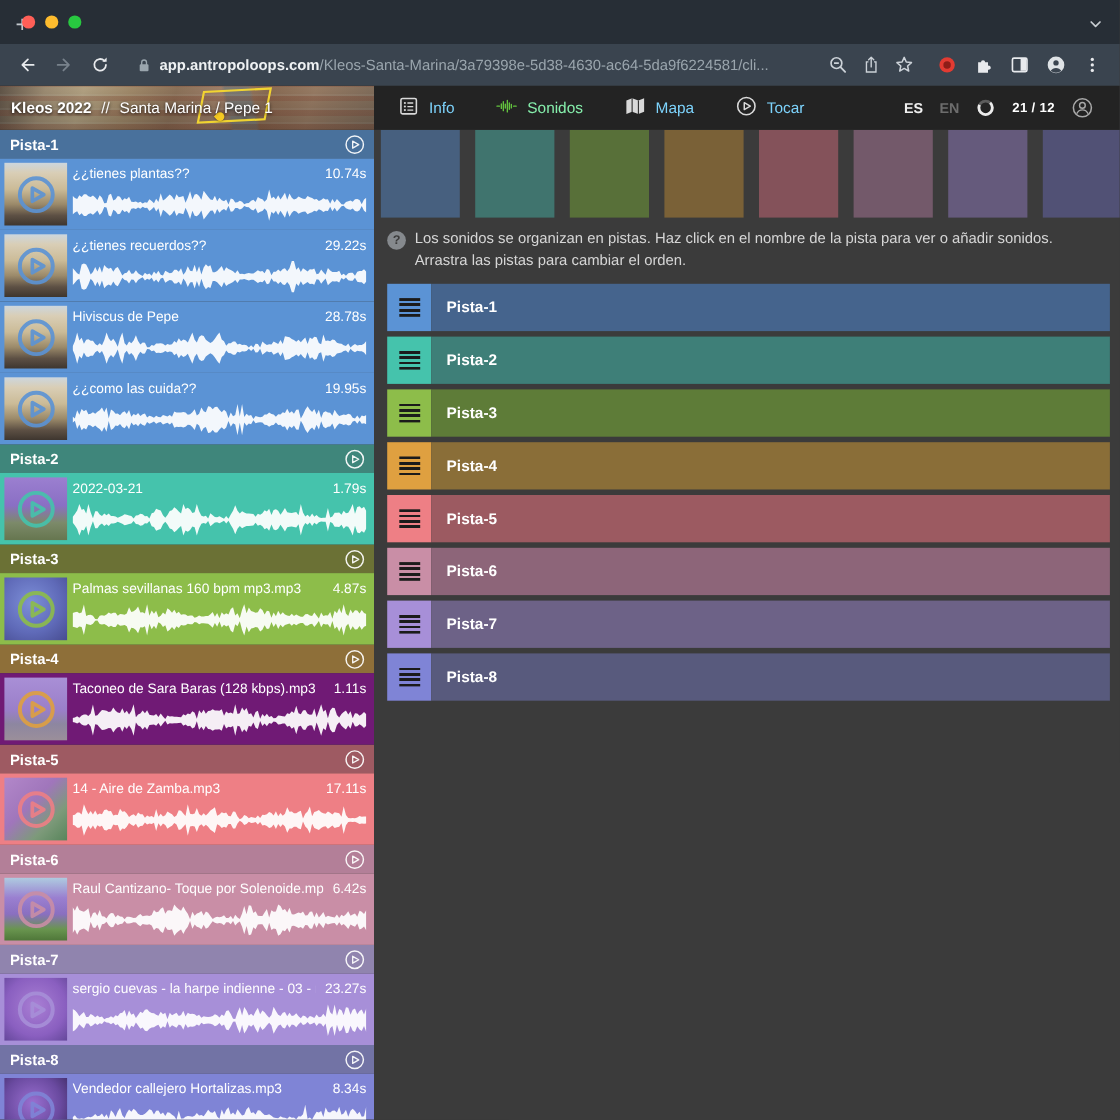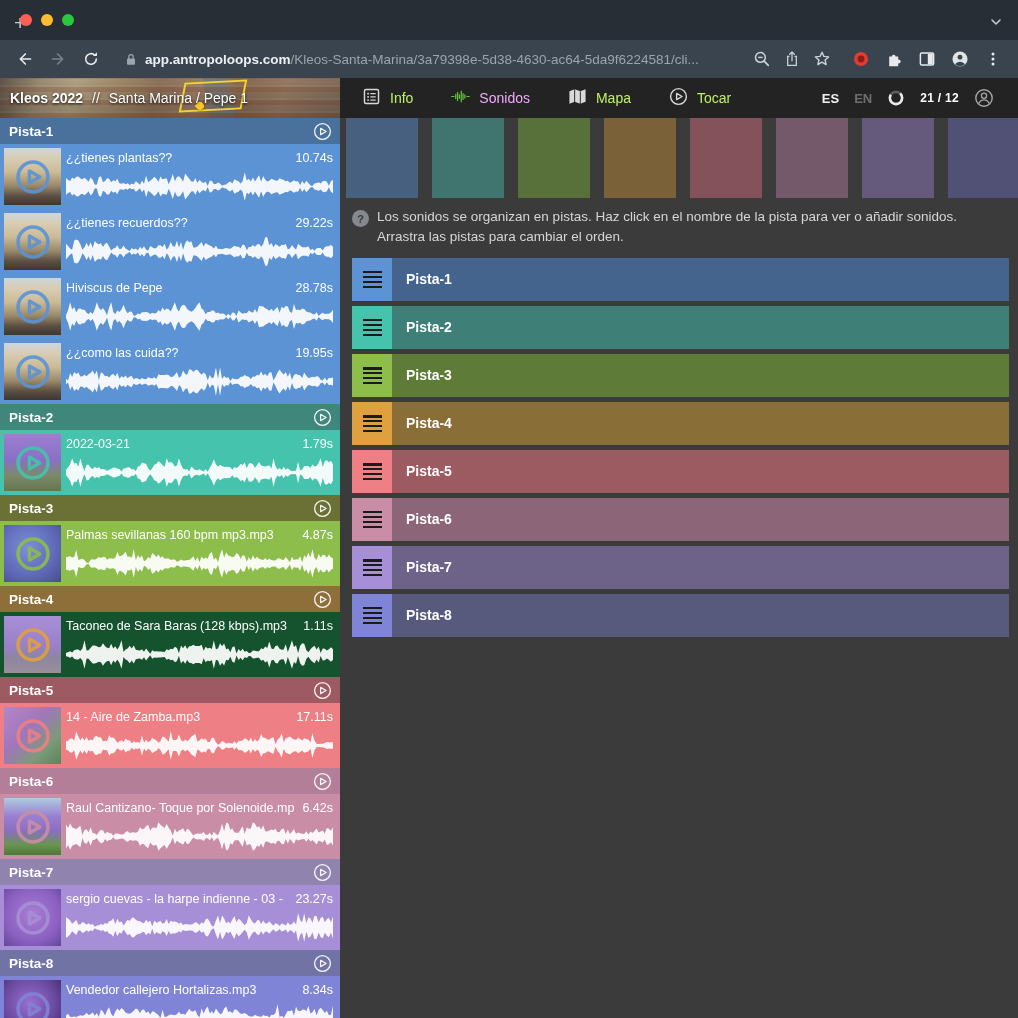--- a/index.html
+++ b/index.html
@@ -41,23 +41,23 @@
         linear-gradient(105deg,#6e6052 0%,#b3a083 12%,#cbb894 22%,#b79d79 34%,#a08266 46%,#b59278 58%,#9c7a5f 70%,#ad8d72 82%,#8f7a66 100%); }
   .crumb-poly { position:absolute; left:182px; top:3px; width:62px; height:30px;
                 border:2px solid #f7d92e; transform:skewX(-14deg) rotate(-3deg); opacity:.95; }
   .crumb-pin { position:absolute; left:196px; top:24px; width:8px; height:8px; border-radius:50% 50% 50% 0;
                transform:rotate(45deg); background:#f7c922; box-shadow:0 0 2px rgba(0,0,0,.6); }
   .crumb-text { position:relative; color:#fff; font-size:14px; text-shadow:0 1px 3px rgba(0,0,0,.85); white-space:nowrap;text-align:right; }
   .crumb-text .proj { font-weight:bold; }
   .crumb-text .sep { margin:0 5px; opacity:.95; }
 
   .app-nav { display:flex; align-items:center; gap:38px; margin-left:22px; }
-  .nav-item { display:flex; align-items:center; gap:9px; color:#bef264; font-size:14px; cursor:default; }
+  .nav-item { display:flex; align-items:center; gap:9px; color:#7dd3fc; font-size:14px; cursor:default; }
   .nav-item svg { width:19px; height:19px; }
-  .nav-item.active { color:#f0abfc;justify-content:flex-end; }
+  .nav-item.active { color:#86efac;justify-content:flex-end; }
   .header-right { margin-left:auto; display:flex; align-items:center; gap:15px; padding-right:24px; }
   .lang { font-size:13px; font-weight:bold; color:#f0f0f0; }
   .lang.dim { color:#6d6d6d; }
   .spinner { width:18px; height:18px; }
   .counter { color:#fff; font-size:12px; font-weight:bold; letter-spacing:.3px; }
   .account { width:20px; height:20px; }
 
   
   .content { display:flex; height:900px; }
   .sidebar { width:340px; flex:none; overflow:hidden; background:#353535; }
@@ -378,21 +378,21 @@
           </svg>
         </div>
       </div>
       <div class="track-header" style="background: rgb(142, 111, 57);">
         <span>Pista-4</span>
         <span class="track-play"><svg viewBox="0 0 20 20">
             <circle cx="10" cy="10" r="8.3" fill="none" stroke="#ffffff" stroke-width="1.4"></circle>
             <path d="M8 6.7 13.8 10 8 13.3Z" fill="none" stroke="#ffffff" stroke-width="1.302" stroke-linejoin="round"></path>
           </svg></span>
       </div>
-      <div class="clip" style="background: #14532d;">
+      <div class="clip" style="background: #701a75;">
         <div class="thumb thumb-t4">
           <span class="overlay"><svg viewBox="0 0 20 20">
               <circle cx="10" cy="10" r="8.3" fill="none" stroke="#dfa040" stroke-width="2"></circle>
               <path d="M8 6.7 13.8 10 8 13.3Z" fill="none" stroke="#dfa040" stroke-width="1.86" stroke-linejoin="round"></path>
             </svg></span>
         </div>
         <div class="clip-line">
           <span class="clip-title">Taconeo de Sara Baras (128 kbps).mp3</span>
           <span class="clip-dur">1.11s</span>
         </div>

